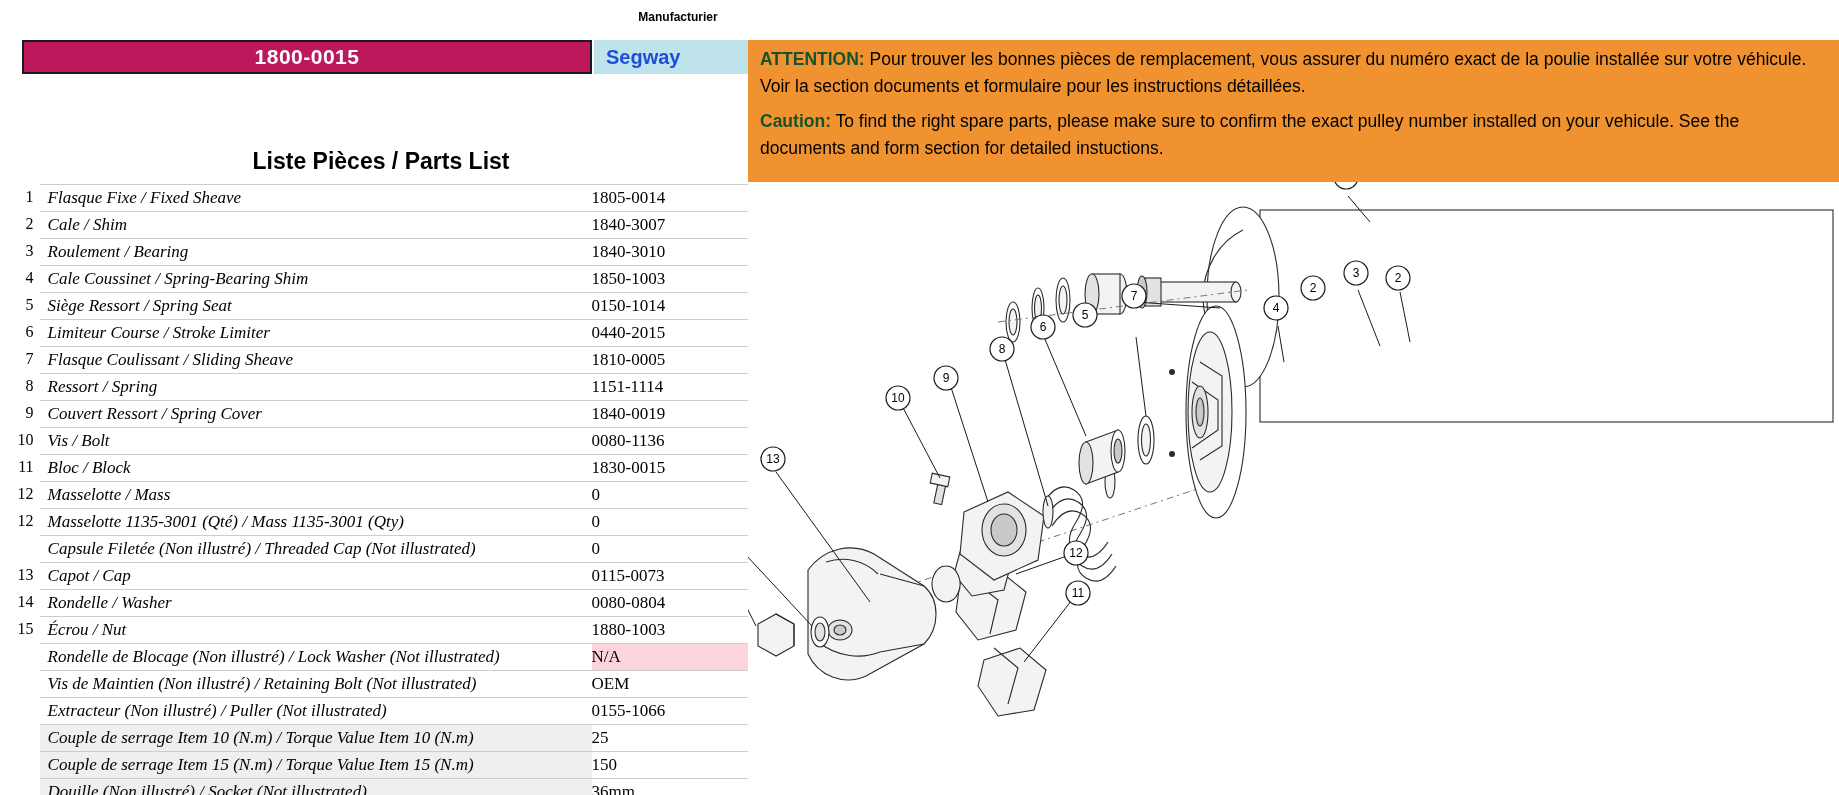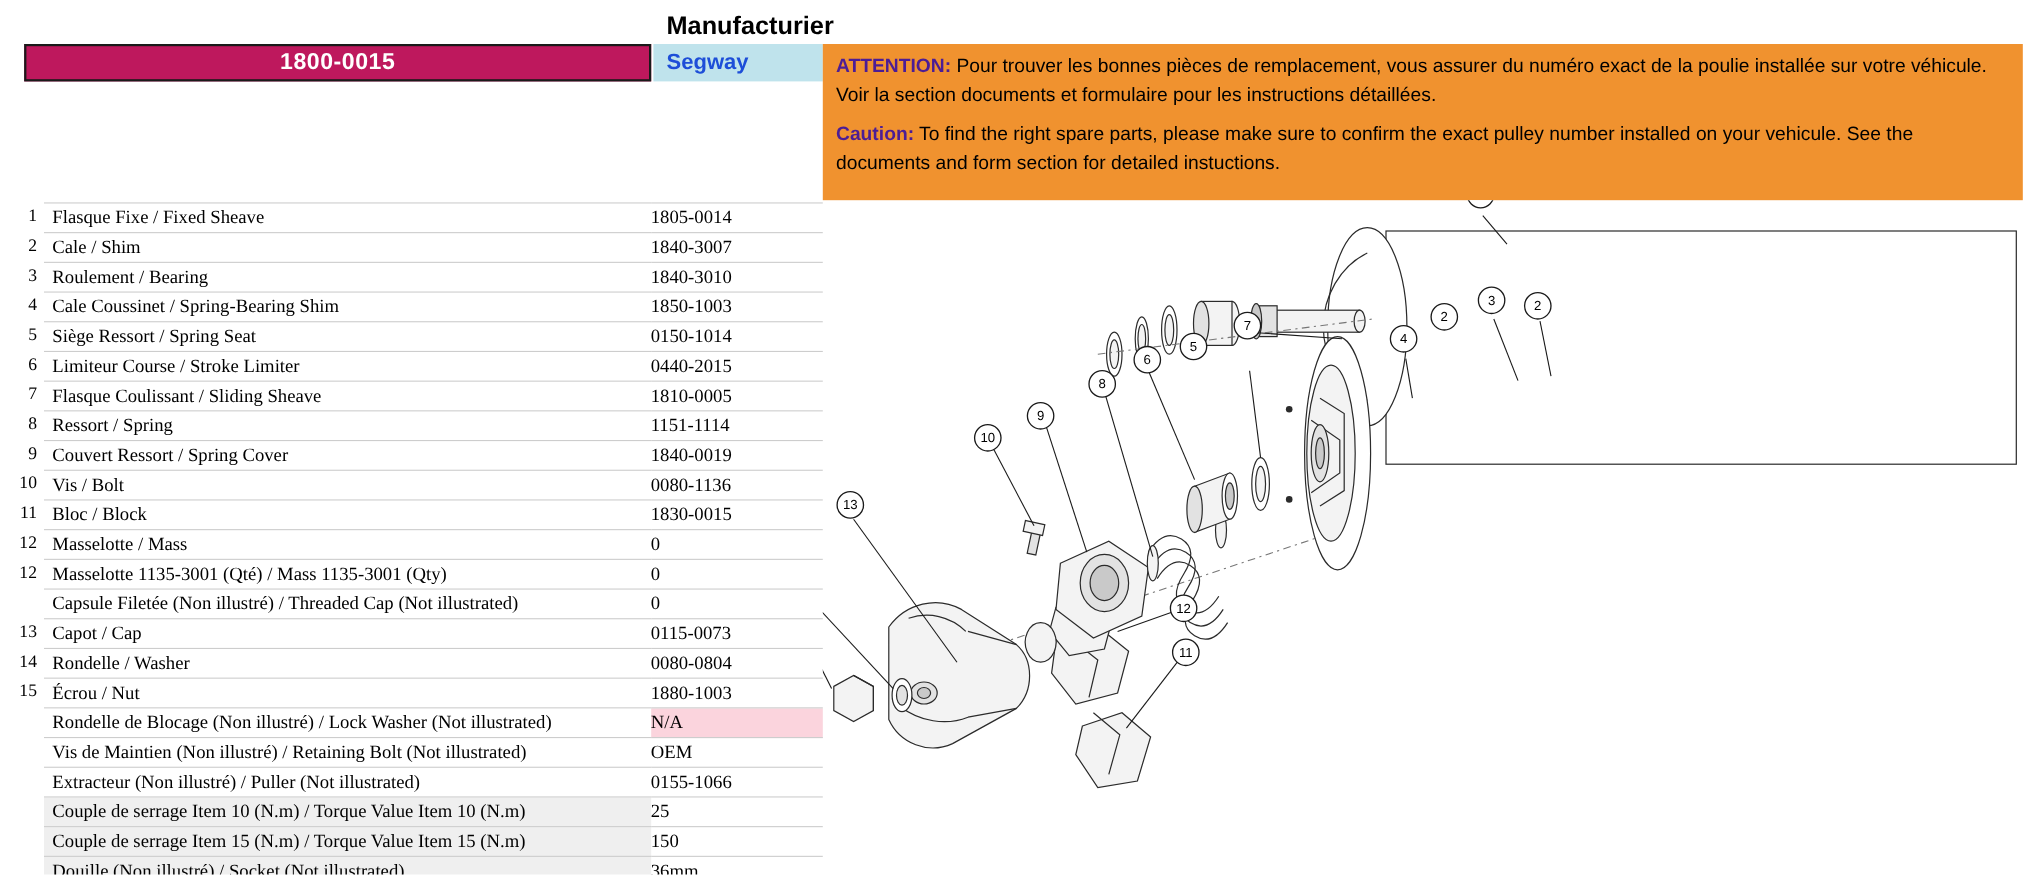--- a/index.html
+++ b/index.html
@@ -24,23 +24,23 @@
     height: 795px;
   }
 
   #manufacturer-label {
     position: absolute;
     left: 598px;
     top: 10px;
     width: 160px;
     font-family: "Liberation Sans", sans-serif;
     font-weight: bold;
-    font-size: 23px;
+    font-size: 12px;
     color: #000;
-    text-align: right;
+    text-align: center;
   }
 
   #part-number-box {
     position: absolute;
     left: 22px;
     top: 40px;
     width: 570px;
     height: 34px;
     background: #be185d;
     border: 2px solid #1a1a1a;
@@ -109,20 +109,21 @@
     text-align: right;
     padding-right: 6px;
     border-top: none;
     border-bottom: none;
     font-size: 16px;
   }
   #parts-table tr td.c-desc {
     width: 555px;
     text-align: left;
     padding-left: 8px;
+    font-style: italic;
   }
   #parts-table tr td.c-num {
     width: 159px;
     text-align: left;
   }
   .red { color: #000000; }
   .rowfill-pink td.c-num { background: #fbd4dd; font-family: Liberation Serif, serif; }
   .rowfill-grey td.c-desc { background: #efefef; }
   .rowfill-grey td.c-idx { background: transparent; }
 
@@ -142,21 +143,21 @@
     width: 1091px;
     height: 142px;
     background: #f0922f;
     box-sizing: border-box;
     padding: 6px 14px 6px 12px;
     font-family: "Liberation Sans", sans-serif;
     font-size: 17.5px;
     line-height: 1.55;
     color: #000;
   }
-  #attention-box .kw { color: #4c1d95; font-weight: bold; }
+  #attention-box .kw { color: #14532d; font-weight: bold; }
   #attention-box p { margin: 0 0 4px 0; }
   #attention-box p.second { margin-top: 8px; }
 
   
   #diagram {
     position: absolute;
     left: 0;
     top: 182px;
     width: 1091px;
     height: 613px;
@@ -200,20 +201,23 @@
   <div id="manufacturer-label">Manufacturier</div>
 
   <div id="part-number-box">
     <span>1800-0015</span>
   </div>
 
   <div id="manufacturer-box">
     <span>Segway</span>
   </div>
 
+  <div id="parts-list-title">
+    <span id="parts-list-title-inner">Liste Pièces / Parts List</span>
+  </div>
 
   <table id="parts-table">
     <tbody id="parts-table-body">
         <tr>
           <td class="c-idx">1</td>
           <td class="c-desc">Flasque Fixe / Fixed Sheave</td>
           <td class="c-num">1805-0014</td>
         </tr>
         <tr>
           <td class="c-idx">2</td>

